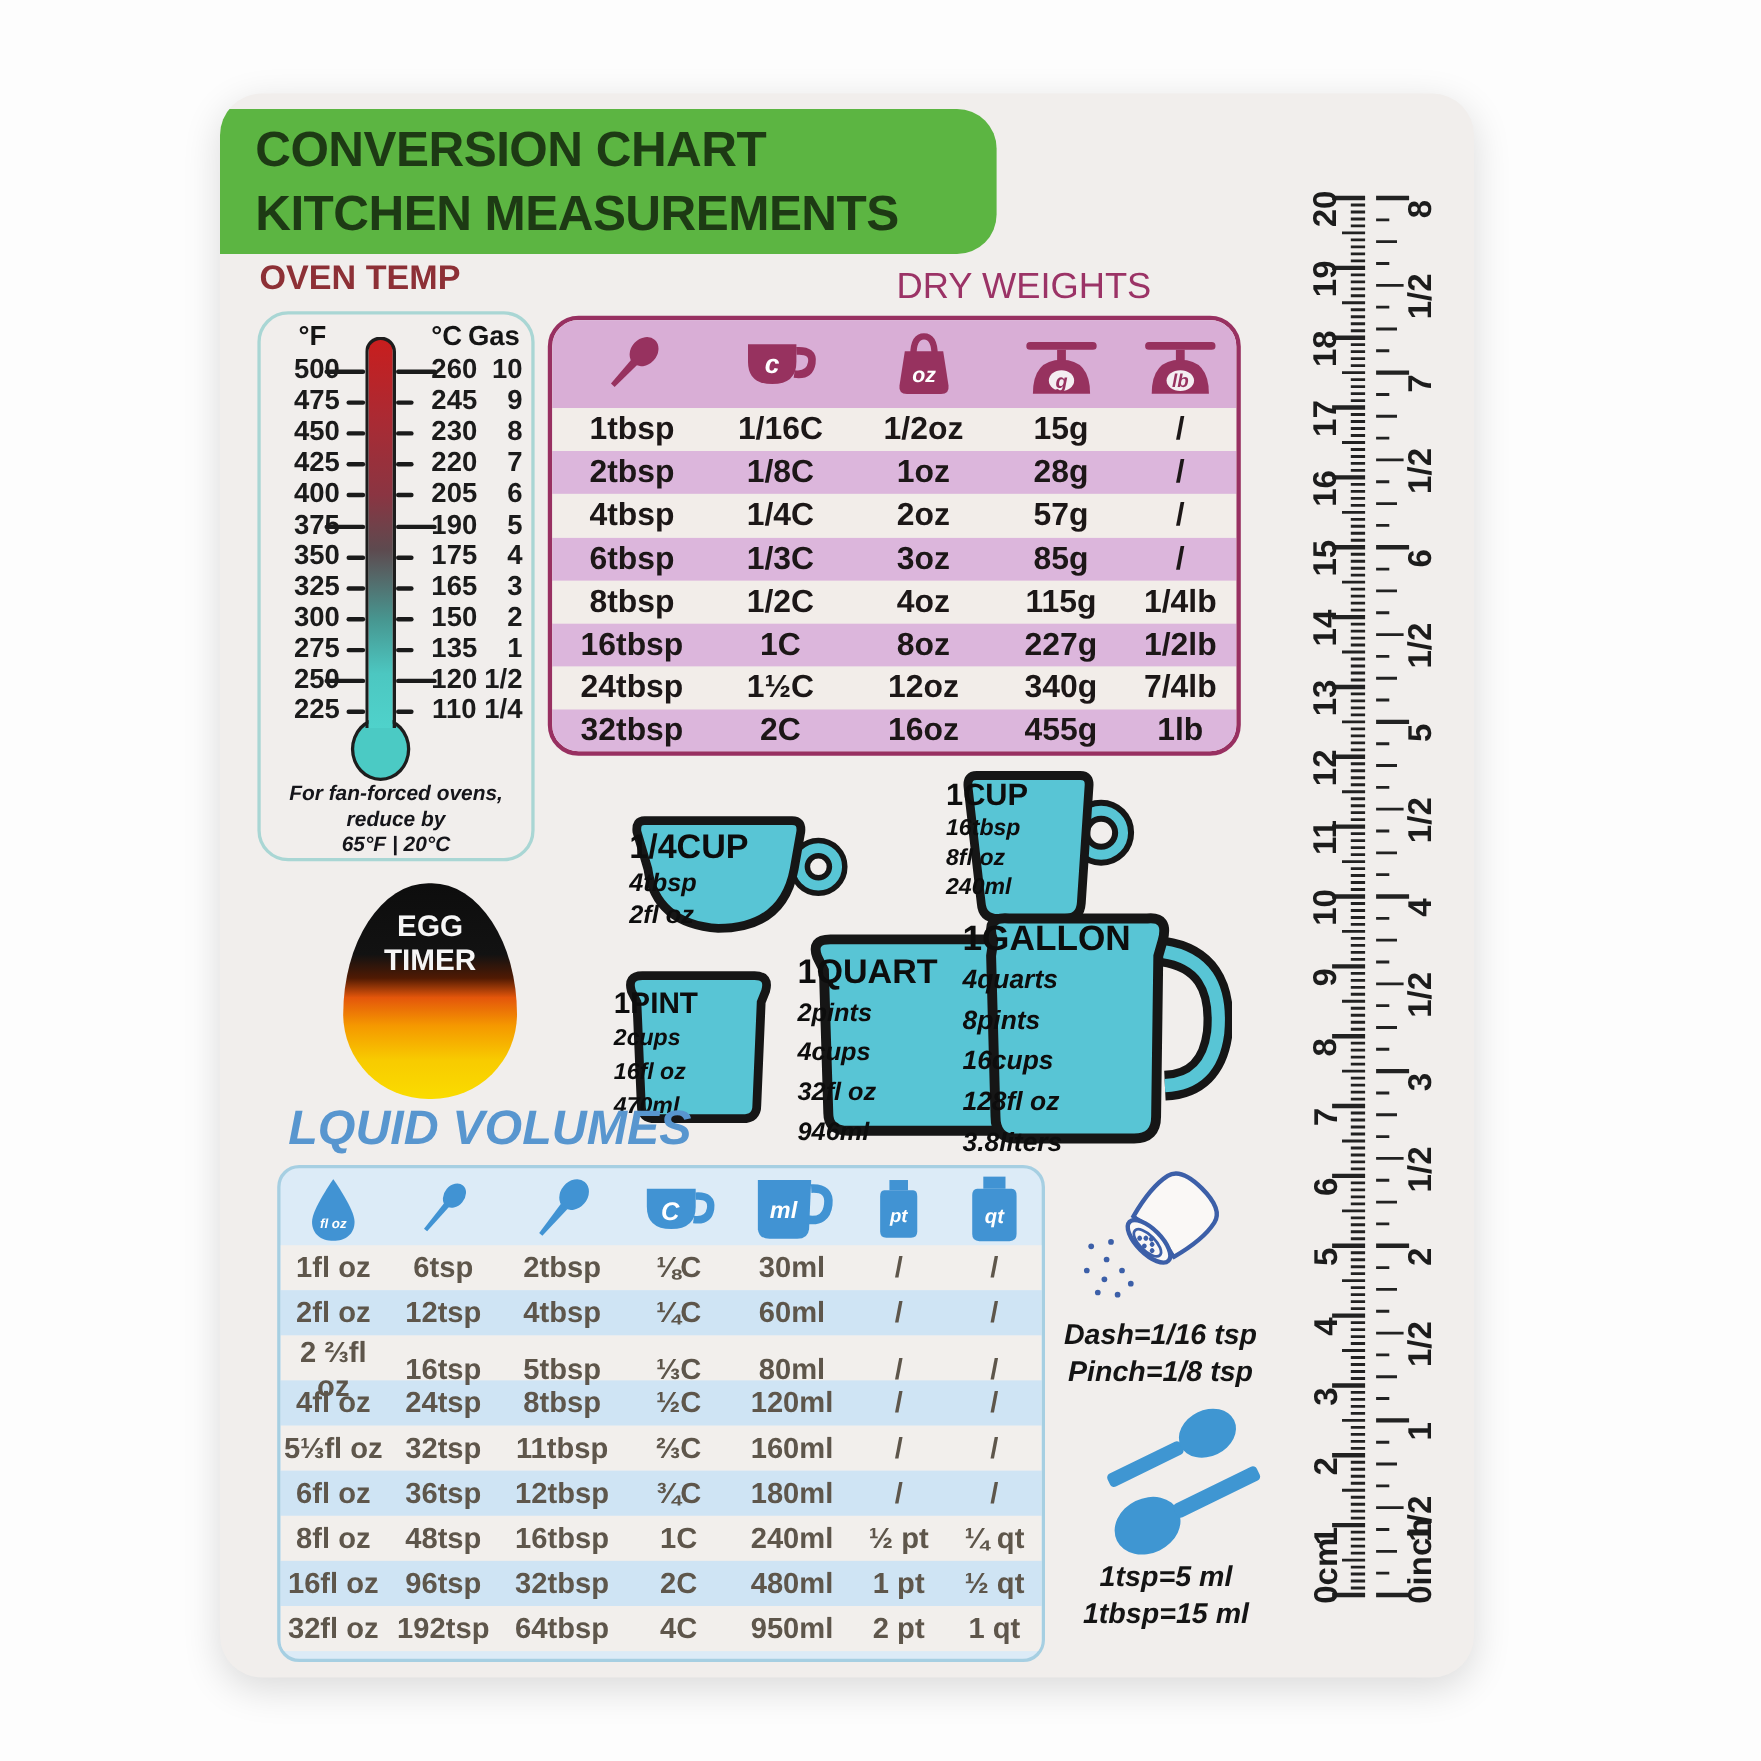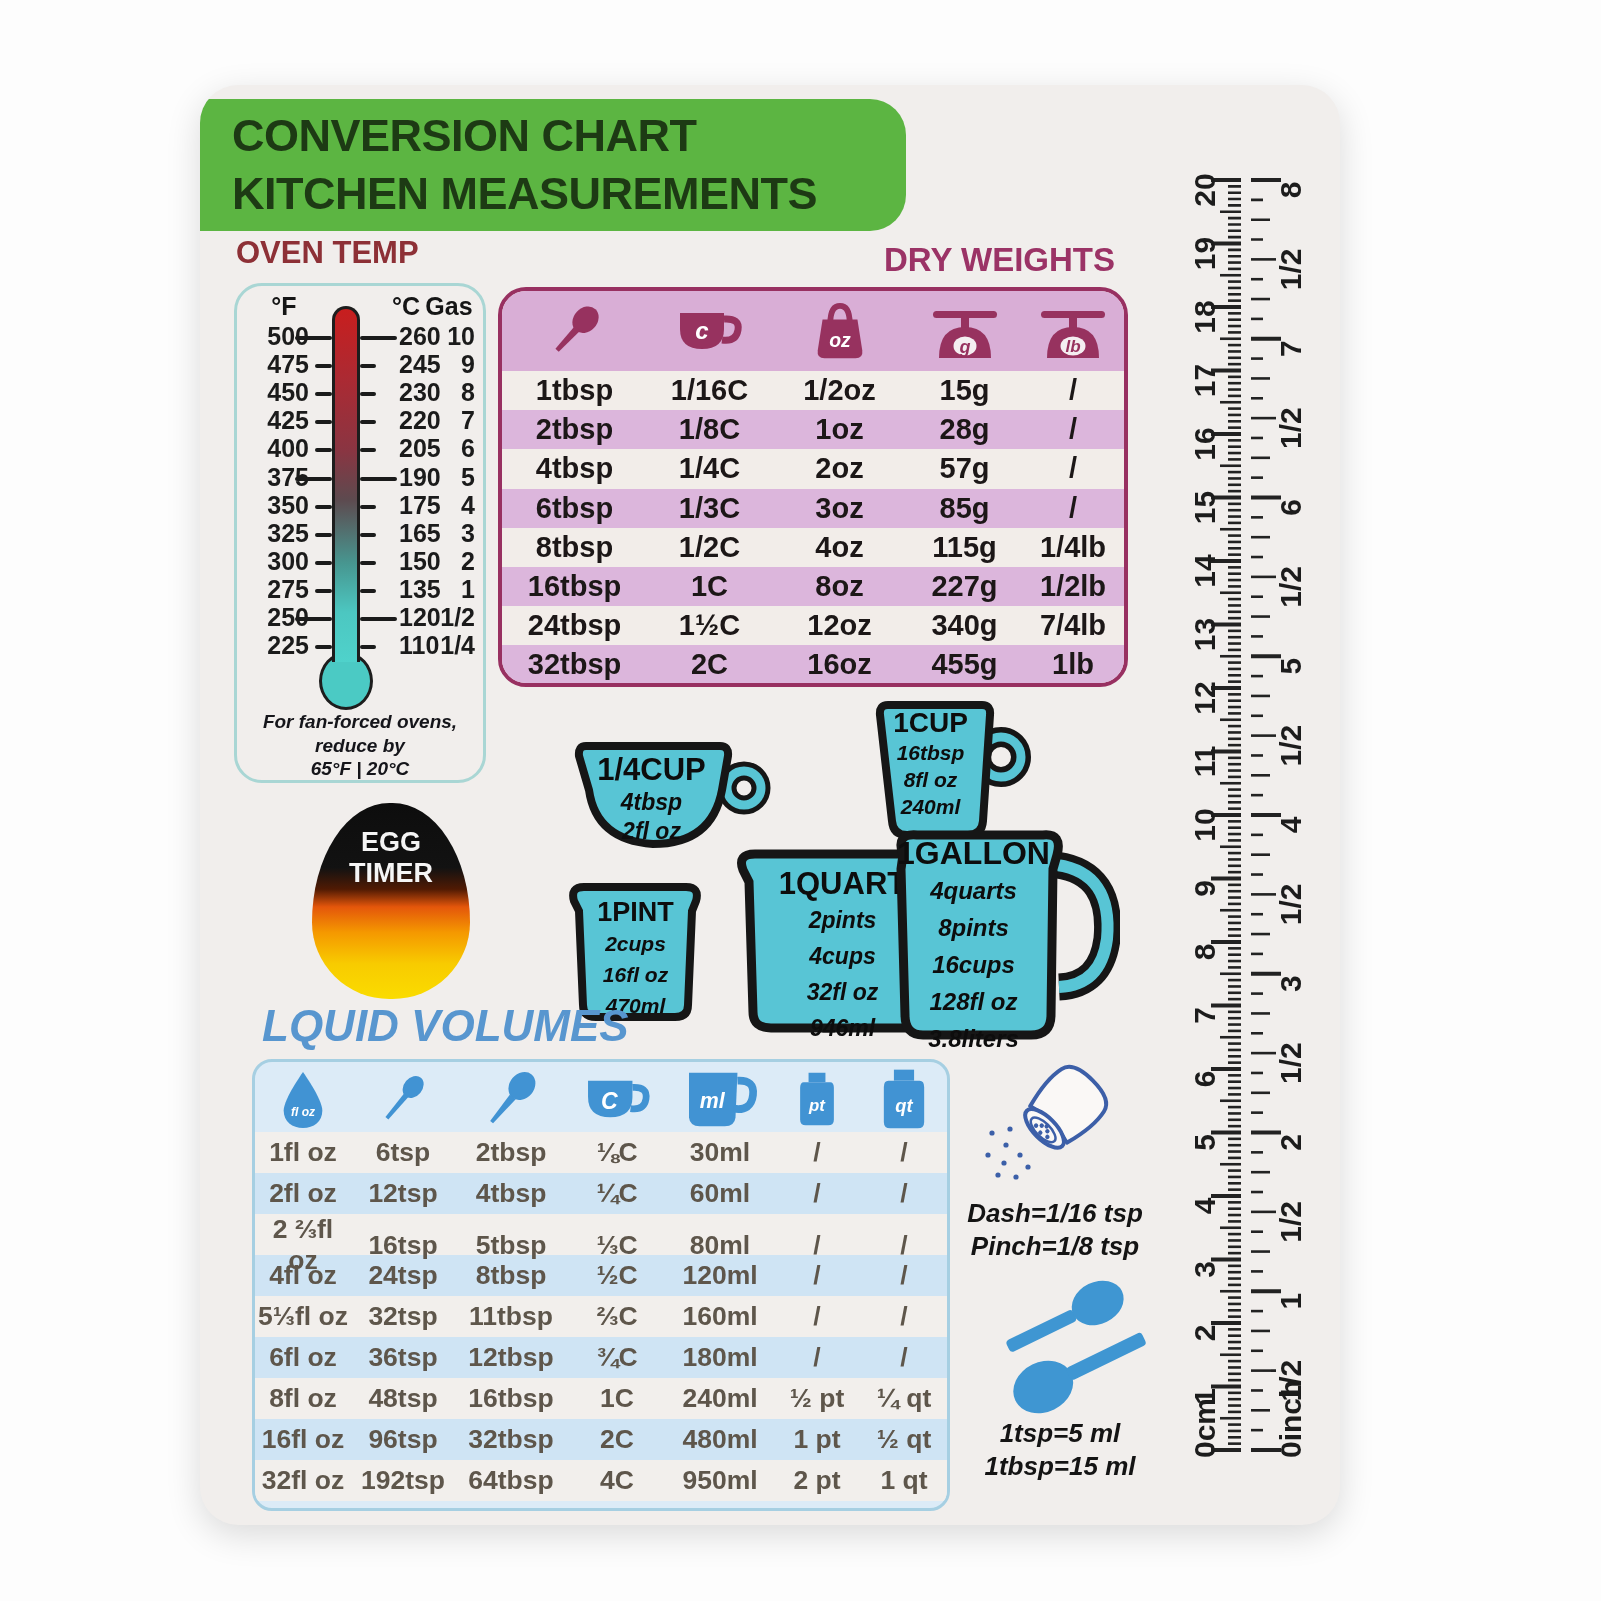--- a/index.html
+++ b/index.html
@@ -17,47 +17,47 @@
   
   .oven-head{position:absolute;left:36px;top:150px;font-size:31px;font-weight:bold;color:#8d3036;}
   .oven-box{position:absolute;left:34px;top:198px;width:252px;height:500px;border:3px solid #a9d6d4;
             border-radius:28px;box-sizing:border-box;}
   .oh{position:absolute;top:6px;width:60px;text-align:center;font-size:25px;font-weight:bold;color:#151515;}
   .oh.f{left:17px}.oh.c{left:139px}.oh.g{left:182px}
   .o-rows{position:absolute;left:0;top:38px;width:246px;}
   .o-row{position:relative;height:28.1px;}
   .o-row span{position:absolute;top:50%;transform:translateY(-55%);font-size:25px;font-weight:bold;color:#1b1b1b;}
   .o-f{left:0;width:72px;text-align:right;}
-  .o-c{left:162px;width:60px;}
+  .o-c{left:146px;width:60px;text-align:center;}
   .o-gas{left:180px;width:58px;text-align:right;}
   .tk{position:absolute;top:50%;height:4px;margin-top:-2px;background:#1b1b1b;border-radius:2px;}
   .tL{left:78px;width:17px;} .tL.long{left:58px;width:37px;}
   .tR{left:123px;width:16px;} .tR.long{width:37px;}
   .tube{position:absolute;left:95px;top:20px;width:28px;height:356px;border:3px solid #1d1d1d;border-bottom:none;
         border-radius:14px 14px 0 0;box-sizing:border-box;
         background:linear-gradient(180deg,#c81e1e 0%,#ab2a33 20%,#8a3542 40%,#5d4a4f 54%,#479690 72%,#4cc7c1 86%,#4fd2cb 100%);}
   .bulb{position:absolute;left:82px;top:366px;width:54px;height:58px;border:3px solid #1d1d1d;border-radius:50%;
         background:#4bcac4;box-sizing:border-box;}
   .o-note{position:absolute;left:0;top:424px;width:100%;text-align:center;font-size:19px;font-weight:bold;
           font-style:italic;color:#15151a;line-height:23.5px;}
 
   
-  .dry-head{position:absolute;left:615px;top:156px;width:300px;text-align:right;font-size:33px;font-weight:bold;color:#9b3366;}
+  .dry-head{position:absolute;left:615px;top:156px;width:300px;font-size:33px;font-weight:normal;color:#9b3366;}
   .dry-box{position:absolute;left:298px;top:202px;width:630px;height:400px;border:4px solid #983061;
            border-radius:28px;background:#f2ede9;overflow:hidden;box-sizing:border-box;}
   .dry-icons{display:grid;grid-template-columns:145px 125px 135px 115px 102px;height:80px;background:#d9aed6;
              align-items:center;justify-items:center;}
   .d-row{display:grid;grid-template-columns:145px 125px 135px 115px 102px;height:39.2px;align-items:center;}
   .d-row:nth-child(odd){background:#f2ede9;} .d-row:nth-child(even){background:#dcb6dc;}
   .d-row span{text-align:center;font-size:29px;font-weight:bold;color:#1c1717;}
 
   
   .vessel{position:absolute;}
   .vessel svg{position:absolute;left:0;top:0;}
-  .v-text{position:absolute;text-align:center;color:#0d0d0d;}
+  .v-text{position:absolute;text-align:left;color:#0d0d0d;}
   .v-title{font-weight:bold;}
   .v-line{font-weight:bold;font-style:italic;}
   .v-q{left:370px;top:645px;width:205px;height:135px;}
   .v-q .v-text{left:2px;right:44px;top:22px;} .v-q .v-title{font-size:31px;} .v-q .v-line{font-size:23px;line-height:29px;}
   .v-c{left:660px;top:608px;width:175px;height:152px;}
   .v-c .v-text{left:0;right:34px;top:14px;} .v-c .v-title{font-size:28px;} .v-c .v-line{font-size:21px;line-height:27px;}
   .v-p{left:358px;top:790px;width:155px;height:152px;}
   .v-p .v-text{left:0;right:0;top:22px;} .v-p .v-title{font-size:27px;} .v-p .v-line{font-size:21px;line-height:31px;}
   .v-qt{left:525px;top:755px;width:235px;height:200px;}
   .v-qt .v-text{left:0;right:0;top:26px;} .v-qt .v-title{font-size:31px;} .v-qt .v-line{font-size:23px;line-height:36px;}

